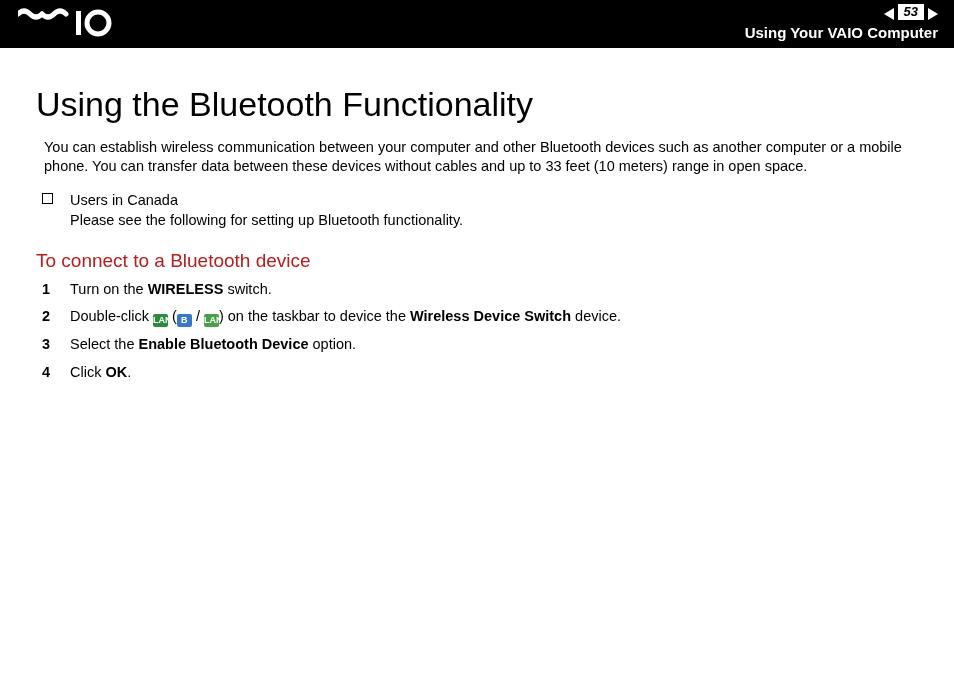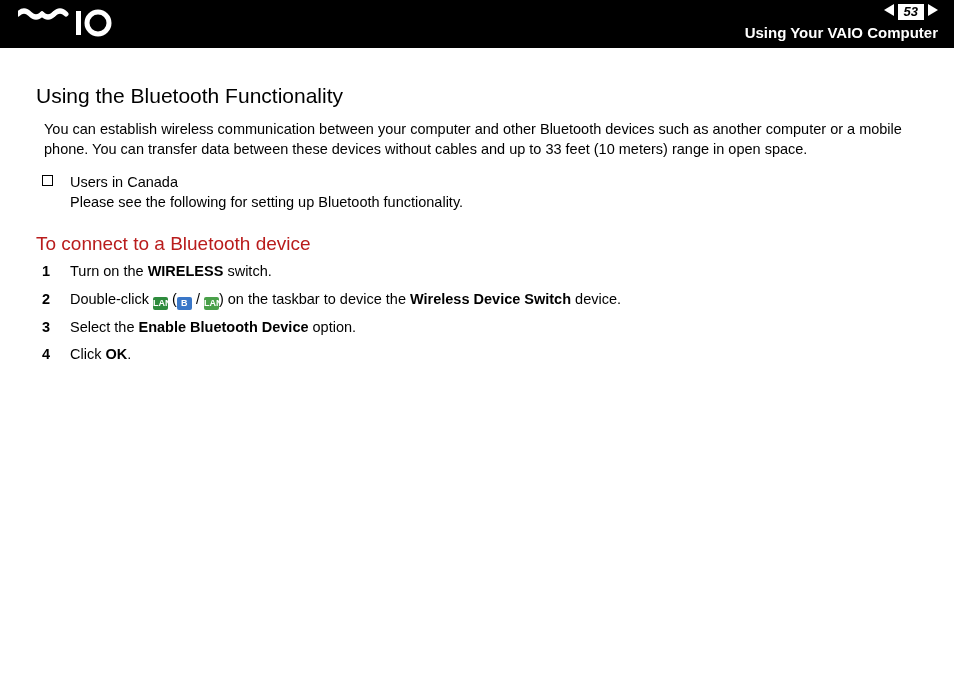--- a/index.html
+++ b/index.html
@@ -25,21 +25,21 @@
     font-family: "Arial Black", Arial, sans-serif;
     font-size: 28px;
     letter-spacing: 2px;
     font-weight: bold;
   }
   .pager {
     position: absolute;
     right: 16px;
     top: 4px;
     display: flex;
-    align-items: flex-start;
+    align-items: flex-end;
     gap: 4px;
     font-style: italic;
     font-weight: bold;
     font-size: 13px;
   }
   .arrow-left, .arrow-right {
     width: 0; height: 0;
     border-top: 6px solid transparent;
     border-bottom: 6px solid transparent;
   }
@@ -61,21 +61,21 @@
     font-weight: bold;
     font-size: 15px;
   }
   .content {
     padding: 34px 36px 0 36px;
     font-size: 14.5px;
     line-height: 1.35;
   }
   h1 {
     font-weight: normal;
-    font-size: 21px;
+    font-size: 34px;
     margin: 0 0 10px 0;
   }
   h2 {
     font-weight: normal;
     font-size: 19px;
     color: #b91c1c;
     margin: 18px 0 6px 0;
   }
   .intro { margin: 0 0 14px 8px; }
   .bullets { margin: 0; padding: 0; list-style: none; }

